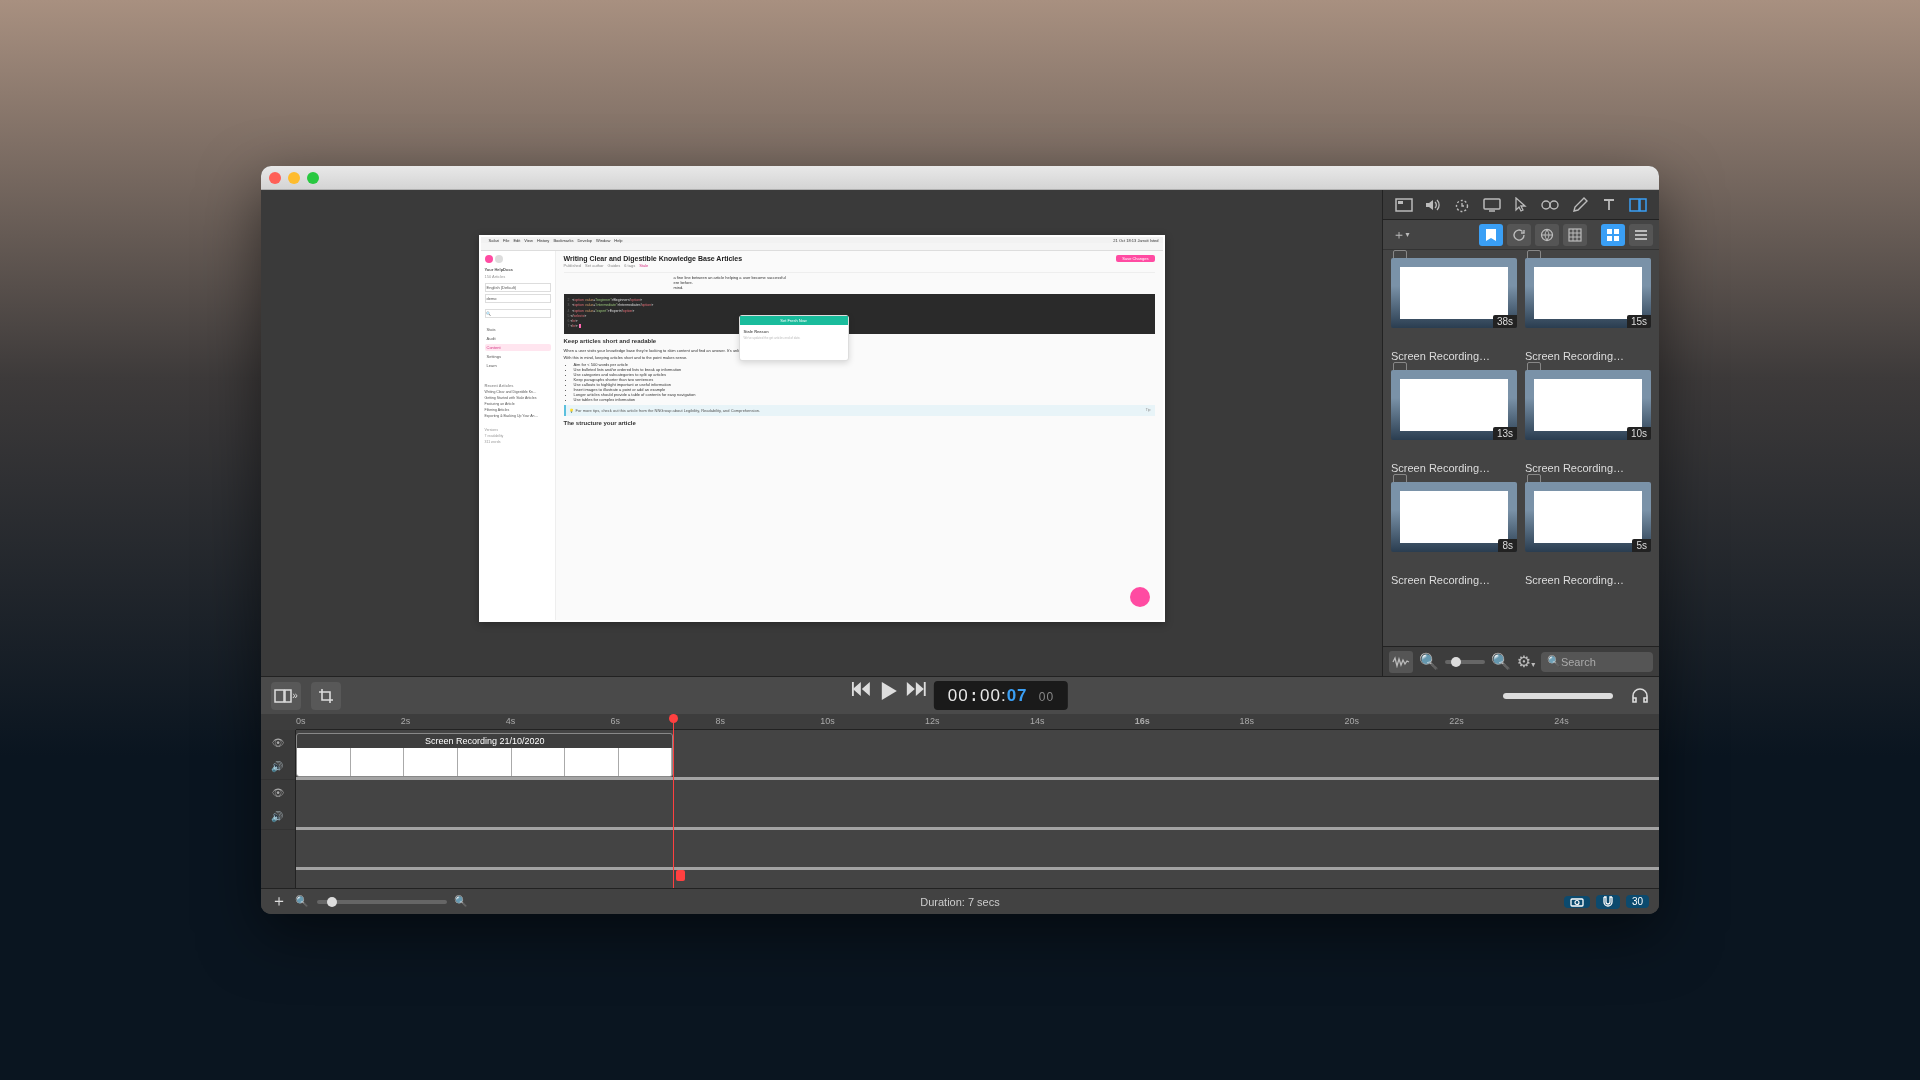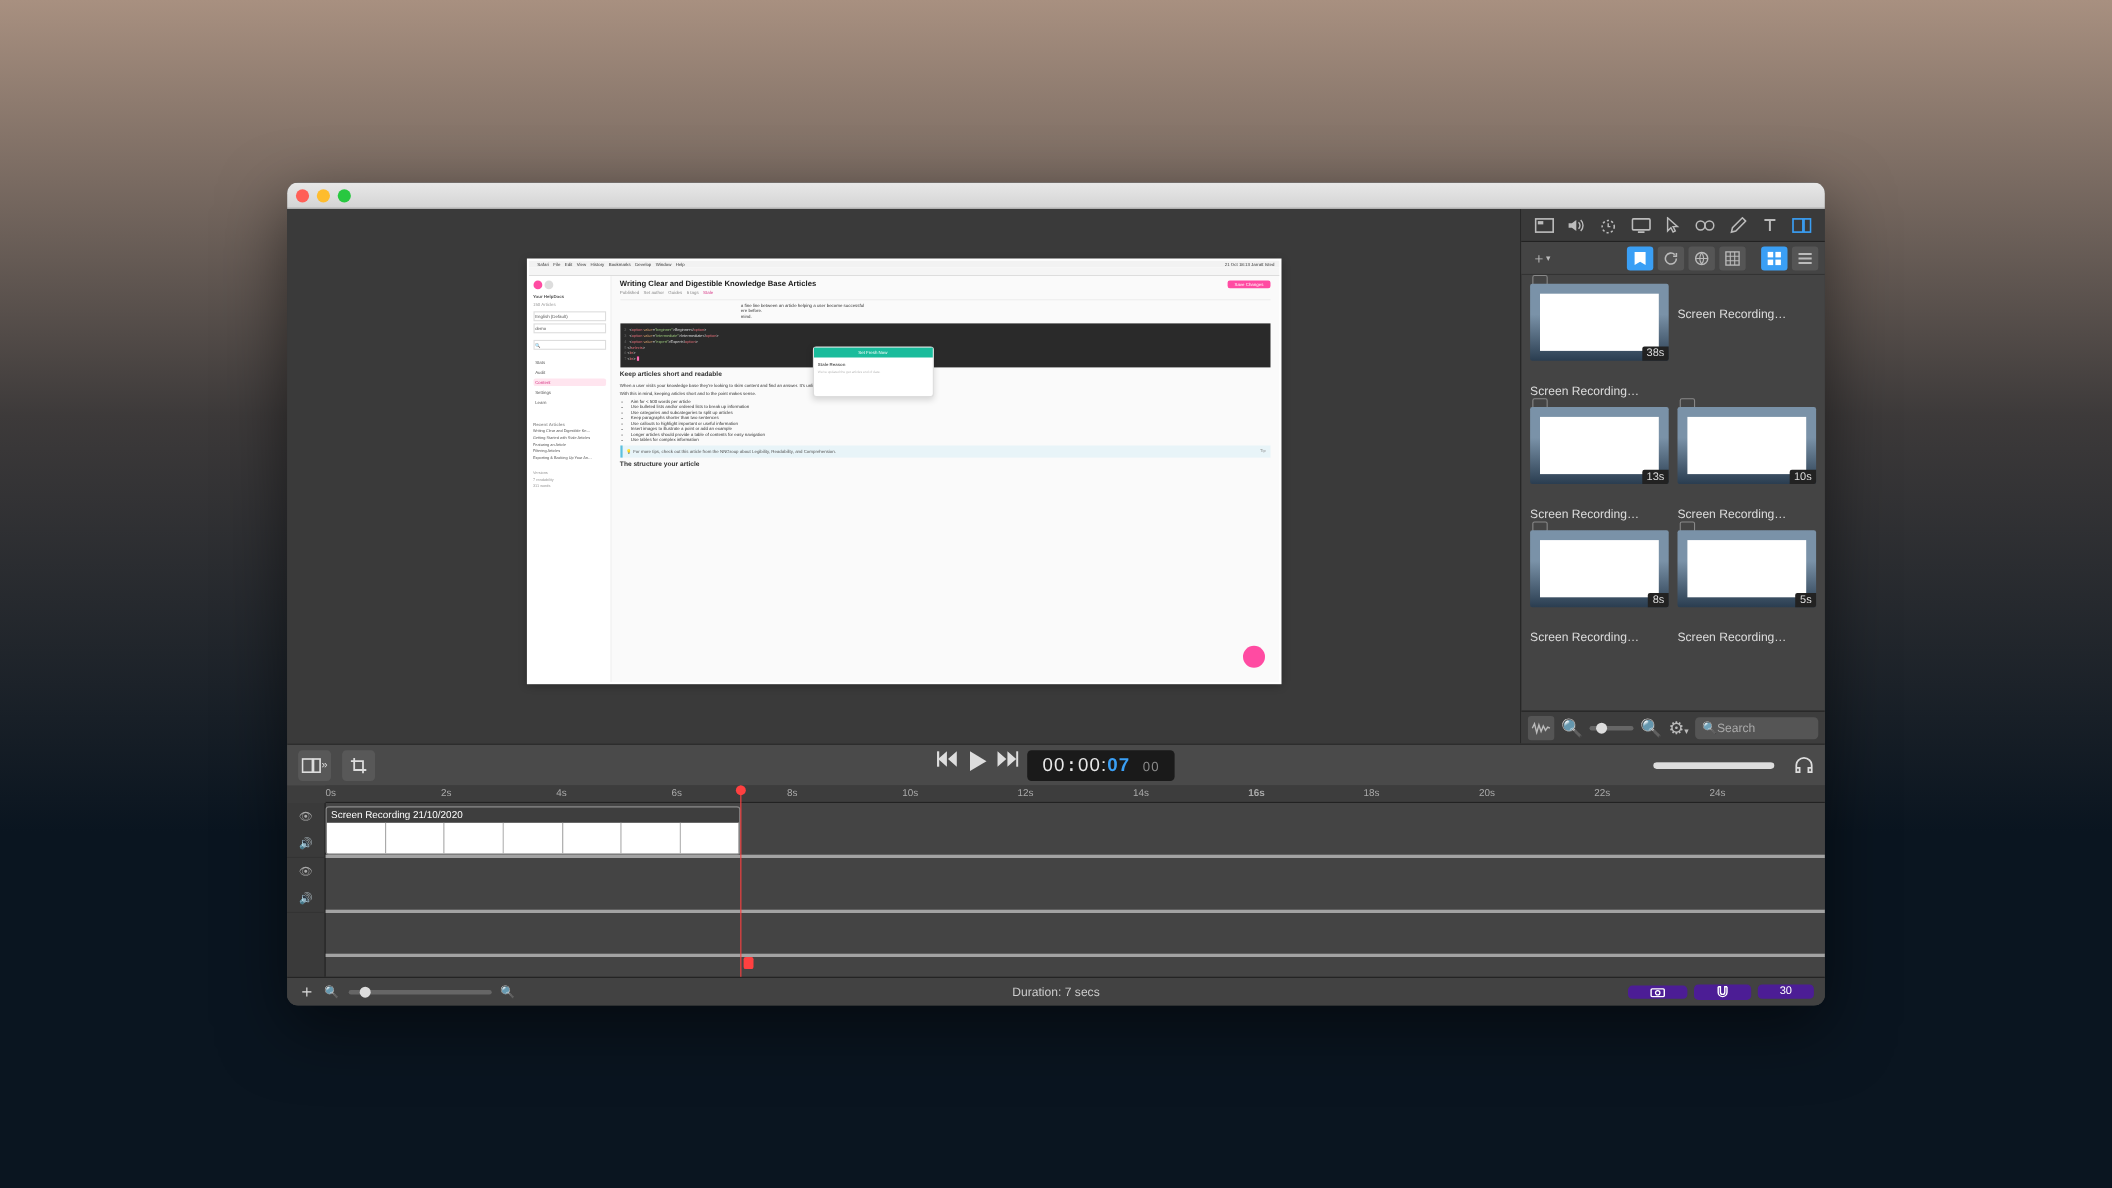--- a/index.html
+++ b/index.html
@@ -55,38 +55,38 @@
 .insp-footer { height:30px; background:#3d3d3d; border-top:1px solid #222; display:flex; align-items:center; padding:0 6px; gap:6px; }
 .insp-search { flex:1; background:#555; border-radius:4px; height:20px; display:flex; align-items:center; padding:0 6px; color:#aaa; font-size:11px; }
 .timeline-toolbar { height:38px; background:#4a4a4a; border-top:1px solid #222; display:flex; align-items:center; padding:0 10px; gap:10px; }
 .tl-btn { width:30px; height:28px; display:flex; align-items:center; justify-content:center; color:#ddd; background:#585858; border-radius:4px; }
 .transport { display:flex; gap:8px; align-items:flex-start; margin-left:auto; margin-right:auto; position:absolute; left:50%; transform:translateX(-50%); }
 .timecode { background:#1a1a1a; color:#e8e8e8; padding:4px 14px; border-radius:4px; font-size:17px; letter-spacing:1px; font-family:monospace; }
 .timecode .cur { color:#3a9ff5; font-weight:600; }
 .transbtn { color:#ddd; cursor:pointer; }
 .volume-bar { width:110px; height:6px; background:#222; border-radius:3px; margin-left:auto; position:relative; }
 .volume-bar::after { content:''; position:absolute; left:0; top:0; height:100%; width:100%; background:#ddd; border-radius:3px; }
-.timeline { flex: 0 0 200px; background:#3d3d3d; display:flex; flex-direction:column; }
+.timeline { flex: 0 0 200px; background:#3d3d3d; display:flex; flex-direction:column;text-align:center; }
 .ruler { height:16px; background:#3d3d3d; position:relative; border-bottom:1px solid #222; margin-left:35px; }
 .ruler-tick { position:absolute; font-size:9px; color:#aaa; top:2px; }
 .tracks { flex:1; background:#444; position:relative; display:flex; }
 .track-heads { width:35px; background:#3a3a3a; border-right:1px solid #222; display:flex; flex-direction:column; }
 .track-head { height:50px; border-bottom:1px solid #333; display:flex; flex-direction:column; justify-content:space-around; align-items:center; color:#aaa; font-size:10px; }
 .track-rows { flex:1; position:relative; }
 .track-row { height:50px; border-bottom:3px solid #a3a3a3; position:relative; }
 .clip { position:absolute; top:3px; height:44px; background:#5a5a5a; border:1px solid #888; border-radius:3px; overflow:hidden; }
 .clip-title { font-size:9px; color:#fff; padding:2px 4px; background:rgba(0,0,0,0.3); }
 .clip-thumbs { display:flex; height:30px; }
 .clip-thumbs > div { flex:1; background:#fff; border-right:1px solid #aaa; }
 .playhead { position:absolute; top:-16px; bottom:0; width:1px; background:#ff4040; z-index:5; }
 .playhead::before { content:''; position:absolute; top:0; left:-4px; width:9px; height:9px; background:#ff4040; border-radius:50%; }
 .endmarker { position:absolute; bottom:2px; width:9px; height:11px; background:#ff4040; border-radius:2px; }
 .tl-footer { height:26px; background:#424242; border-top:1px solid #222; display:flex; align-items:center; padding:0 10px; gap:8px; font-size:11px; color:#ccc; }
 .tl-footer .dur { margin-left:auto; margin-right:auto; position:absolute; left:50%; transform:translateX(-50%); }
-.pill { background:#4c1d95; color:#fff; padding:1px 20px; border-radius:4px; font-size:10px; }
+.pill { background:#0c4a6e; color:#fff; padding:1px 6px; border-radius:4px; font-size:10px; }
 .slider-sm { width:130px; height:4px; background:#666; border-radius:2px; position:relative; }
 .slider-sm::after { content:''; position:absolute; left:10px; top:-3px; width:10px; height:10px; background:#ddd; border-radius:50%; }
 svg { display:block; }
 </style>
 </head>
 <body>
 
 <div class="app-window">
 
   <div class="titlebar">
@@ -302,20 +302,27 @@
             <div class="media-thumb-wrap">
               <div class="media-dev"></div>
               <div class="media-thumb">
                 <div class="media-thumb-inner"></div>
                 <div class="media-dur">38s</div>
               </div>
             </div>
             <div class="media-label">Screen Recording…</div>
           </div>
           <div class="media-item">
+            <div class="media-thumb-wrap">
+              <div class="media-dev"></div>
+              <div class="media-thumb">
+                <div class="media-thumb-inner"></div>
+                <div class="media-dur">15s</div>
+              </div>
+            </div>
             <div class="media-label">Screen Recording…</div>
           </div>
           <div class="media-item">
             <div class="media-thumb-wrap">
               <div class="media-dev"></div>
               <div class="media-thumb">
                 <div class="media-thumb-inner"></div>
                 <div class="media-dur">13s</div>
               </div>
             </div>

